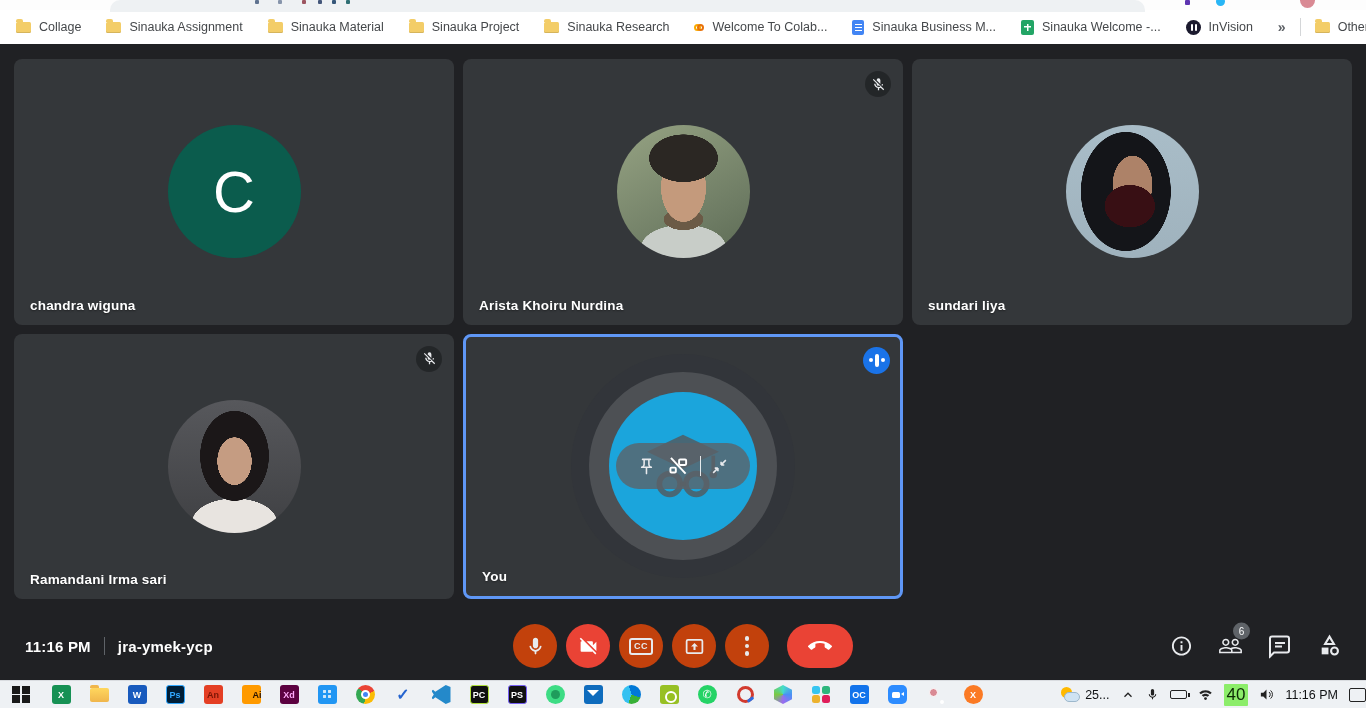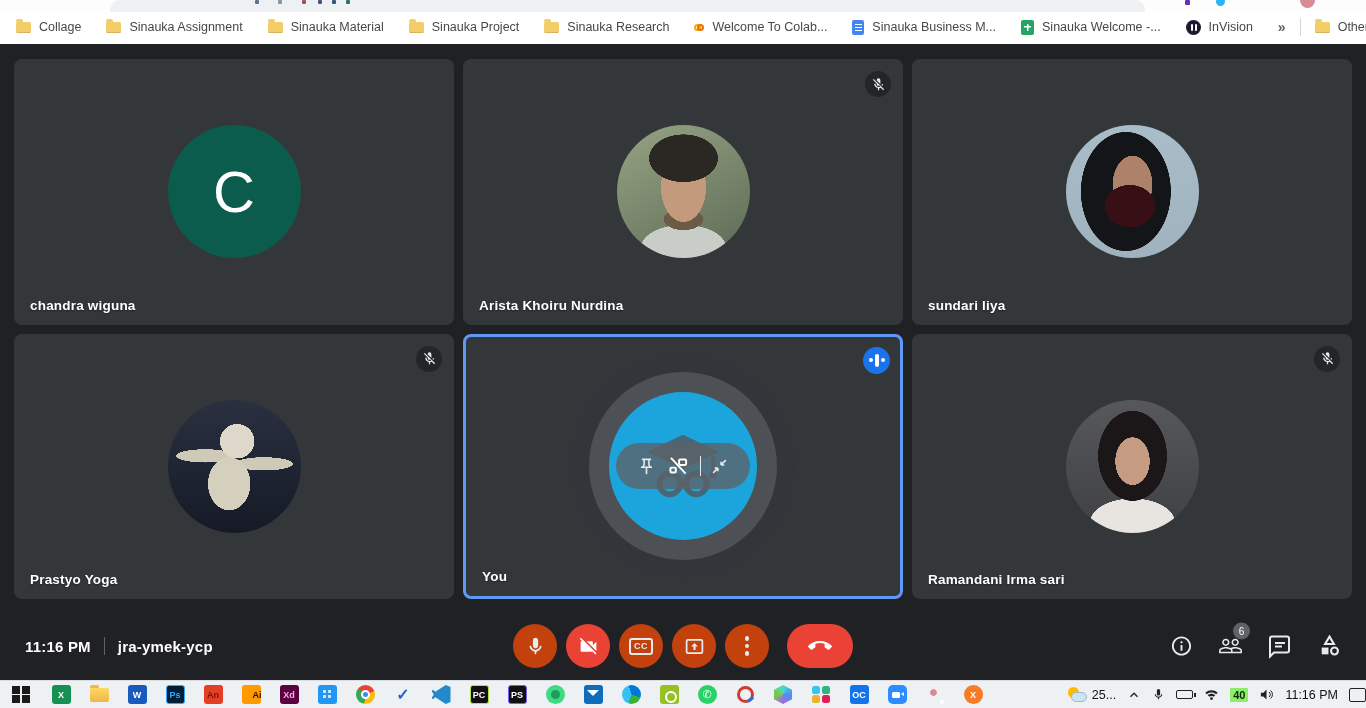--- a/index.html
+++ b/index.html
@@ -144,21 +144,21 @@
   .xampp-ic { background:#fb7a24; color:#fff; border-radius:50%; }
 
   .tb-tray { margin-left:auto; display:flex; align-items:center; gap:11px; padding-right:0; height:100%; }
   .tray-item { display:flex; align-items:center; gap:5px; cursor:pointer; height:100%; }
   .tray-text { font-size:12.5px; color:#101214; }
   .weather-ic { position:relative; width:20px; height:16px; }
   .weather-sun { position:absolute; left:1px; top:0; width:11px; height:11px; border-radius:50%; background:#ffb900; }
   .weather-cloud { position:absolute; left:4px; top:5px; width:16px; height:10px; border-radius:6px; background:#cfe3f3; border:1px solid #9db8cc; }
   .batt-ic { width:17px; height:9px; border:1.5px solid #222; border-radius:2px; position:relative; }
   .batt-ic::after { content:""; position:absolute; right:-4px; top:1.5px; width:2px; height:4px; background:#222; }
-  .batt40 { background:#8ced6a; color:#0c2a05; font-size:11px; font-weight:700; padding:1px 3px; border-radius:1px; }
+  .batt40 { background:#8ced6a; color:#0c2a05; font-size:17px; font-weight:400; padding:1px 3px; border-radius:1px; }
   .notif-ic { width:17px; height:14px; border:1.5px solid #222; border-radius:2px; }
 
   svg { display:block; }
 </style>
 </head>
 <body>
 
 <div class="top-strip">
   <div class="omnibox-frag"></div>
   <i class="frag" style="left:255px;background:#5f7390"></i>
@@ -239,28 +239,29 @@
         </svg>
     </div>
     <div class="pname">Arista Khoiru Nurdina</div>
   </div>
 
   <div class="tile">
     <div class="ph ph-sundari"></div>
     <div class="pname">sundari liya</div>
   </div>
 
+
   <div class="tile">
-    <div class="ph ph-prastyo"></div>
+    <div class="ph ph-rama"></div>
     <div class="mute-chip">
       <svg width="15" height="15" viewBox="0 0 24 24" fill="#e8eaed">
           <path d="M19 11h-1.7c0 .74-.16 1.43-.43 2.05l1.23 1.23c.56-.98.9-2.09.9-3.28zm-4.02.17c0-.06.02-.11.02-.17V5a3 3 0 0 0-6 0v.18l5.98 5.99zM4.27 3L3 4.27l6.01 6.01V11a3 3 0 0 0 3 3c.41 0 .8-.09 1.16-.24l1.66 1.66c-.71.33-1.5.52-2.32.52-2.76 0-5.3-2.1-5.3-5.1H5c0 3.41 2.72 6.23 6 6.72V21h2v-3.08c.91-.13 1.77-.45 2.54-.9L19.73 21 21 19.73 4.27 3z"></path>
         </svg>
     </div>
-    <div class="pname">Prastyo Yoga</div>
+    <div class="pname">Ramandani Irma sari</div>
   </div>
 
   <div class="tile you">
     <div class="ring-outer">
       <div class="ring-mid">
         <div class="you-blue">
           <svg width="88" height="70" viewBox="0 0 92 74">
             <polygon points="46,4 84,22 46,40 8,22" fill="#4e6069" opacity="0.9"></polygon>
             <circle cx="32" cy="56" r="11" fill="none" stroke="#4e6069" stroke-width="6" opacity="0.9"></circle>
             <circle cx="60" cy="56" r="11" fill="none" stroke="#4e6069" stroke-width="6" opacity="0.9"></circle>
@@ -291,30 +292,20 @@
           </svg>
       </button>
     </div>
     <div class="audio-chip">
       <i class="eq-dot"></i>
         <i class="eq-bar"></i>
         <i class="eq-dot"></i>
     </div>
     <div class="pname">You</div>
   </div>
-
-  <div class="tile">
-    <div class="ph ph-rama"></div>
-    <div class="mute-chip">
-      <svg width="15" height="15" viewBox="0 0 24 24" fill="#e8eaed">
-          <path d="M19 11h-1.7c0 .74-.16 1.43-.43 2.05l1.23 1.23c.56-.98.9-2.09.9-3.28zm-4.02.17c0-.06.02-.11.02-.17V5a3 3 0 0 0-6 0v.18l5.98 5.99zM4.27 3L3 4.27l6.01 6.01V11a3 3 0 0 0 3 3c.41 0 .8-.09 1.16-.24l1.66 1.66c-.71.33-1.5.52-2.32.52-2.76 0-5.3-2.1-5.3-5.1H5c0 3.41 2.72 6.23 6 6.72V21h2v-3.08c.91-.13 1.77-.45 2.54-.9L19.73 21 21 19.73 4.27 3z"></path>
-        </svg>
-    </div>
-    <div class="pname">Ramandani Irma sari</div>
-  </div>
 </div>
 
 <div class="controlbar">
   <div class="cb-left">
     <span class="cb-time">11:16 PM</span>
     <span class="cb-vdiv"></span>
     <span class="cb-code">jra-ymek-ycp</span>
   </div>
 
   <div class="cb-center">

